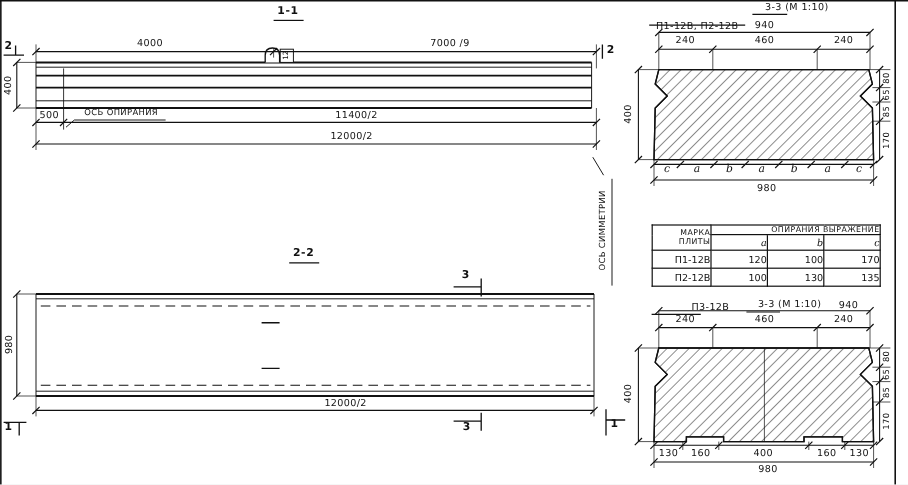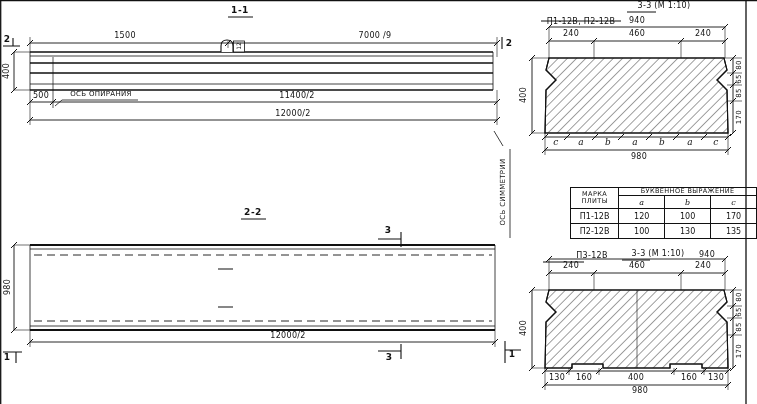--- a/index.html
+++ b/index.html
@@ -13,21 +13,21 @@
     transform:translate(-50%,-50%);white-space:nowrap;letter-spacing:0.3px;
   }
   .rot{transform:translate(-50%,-50%) rotate(-90deg);}
   .ttl{font-size:9px;font-weight:bold;letter-spacing:0.5px;}
   .sm{font-size:7px;}
   .xs{font-size:6px;letter-spacing:0;}
   .it{font-style:italic;font-family:"DejaVu Serif",serif;font-size:9px;}
   .mark{font-size:9px;font-weight:bold;}
   table.spec{
     position:absolute;left:543px;top:187px;border-collapse:collapse;
-    font-size:7px;text-align:center;color:#111;table-layout:fixed;margin-left:27px;
+    font-size:7px;text-align:right;color:#111;table-layout:fixed;
   }
   table.spec td{border:1px solid #111;padding:0;vertical-align:middle;line-height:1.15;}
   table.spec .c1{width:48px;}
   table.spec .cn{width:46px;}
   table.spec .hdr{font-size:6.5px;letter-spacing:0.4px;}
   table.spec .val{font-size:8px;height:14px;}
   table.spec .sub{font-style:italic;font-family:"DejaVu Serif",serif;font-size:8px;height:12px;}
 </style>
 </head>
 <body>
@@ -114,21 +114,21 @@
       <path d="M546,262 L552,256 M722,262 L728,256
                M546,276 L552,270 M591,276 L597,270 M678,276 L684,270 M722,276 L728,270
                M529,293 L535,287 M529,371 L535,365
                M730,293 L736,287 M730,309 L736,303 M730,321 L736,315 M730,338 L736,332 M730,371 L736,365
                M542,374 L548,368 M566,374 L572,368 M596,374 L602,368 M671,374 L677,368 M701,374 L707,368 M725,374 L731,368
                M542,388 L548,382 M725,388 L731,382" stroke-width="1"></path>
     </g>
   </svg>
 
   <span class="lbl ttl" style="left:240px;top:10px">1-1</span>
-  <span class="lbl" style="left:125px;top:36px">1500</span>
+  <span class="lbl" style="left:125px;top:36px">4000</span>
   <span class="lbl" style="left:375px;top:36px">7000 /9</span>
   <span class="lbl rot xs" style="left:239px;top:46px">12</span>
   <span class="lbl mark" style="left:7px;top:39px">2</span>
   <span class="lbl mark" style="left:509px;top:43px">2</span>
   <span class="lbl rot" style="left:7px;top:71px">400</span>
   <span class="lbl" style="left:41px;top:96px">500</span>
   <span class="lbl sm" style="left:101px;top:94px">ОСЬ ОПИРАНИЯ</span>
   <span class="lbl" style="left:297px;top:96px">11400/2</span>
   <span class="lbl" style="left:293px;top:114px">12000/2</span>
 
@@ -158,21 +158,21 @@
   <span class="lbl it" style="left:635px;top:142px">a</span>
   <span class="lbl it" style="left:662px;top:142px">b</span>
   <span class="lbl it" style="left:690px;top:142px">a</span>
   <span class="lbl it" style="left:716px;top:142px">c</span>
   <span class="lbl" style="left:639px;top:157px">980</span>
 
   <table class="spec">
     <tbody>
         <tr>
       <td class="c1 hdr" rowspan="2">МАРКА ПЛИТЫ</td>
-      <td class="hdr" colspan="3">БУКВЕННОЕ ВЫРАЖЕНИЕ</td>
+      <td class="hdr" colspan="3">ОПИРАНИЯ ВЫРАЖЕНИЕ</td>
     </tr>
     <tr>
       <td class="cn sub">a</td>
       <td class="cn sub">b</td>
       <td class="cn sub">c</td>
     </tr>
     <tr>
       <td class="val">П1-12В</td>
       <td class="val">120</td>
       <td class="val">100</td>

